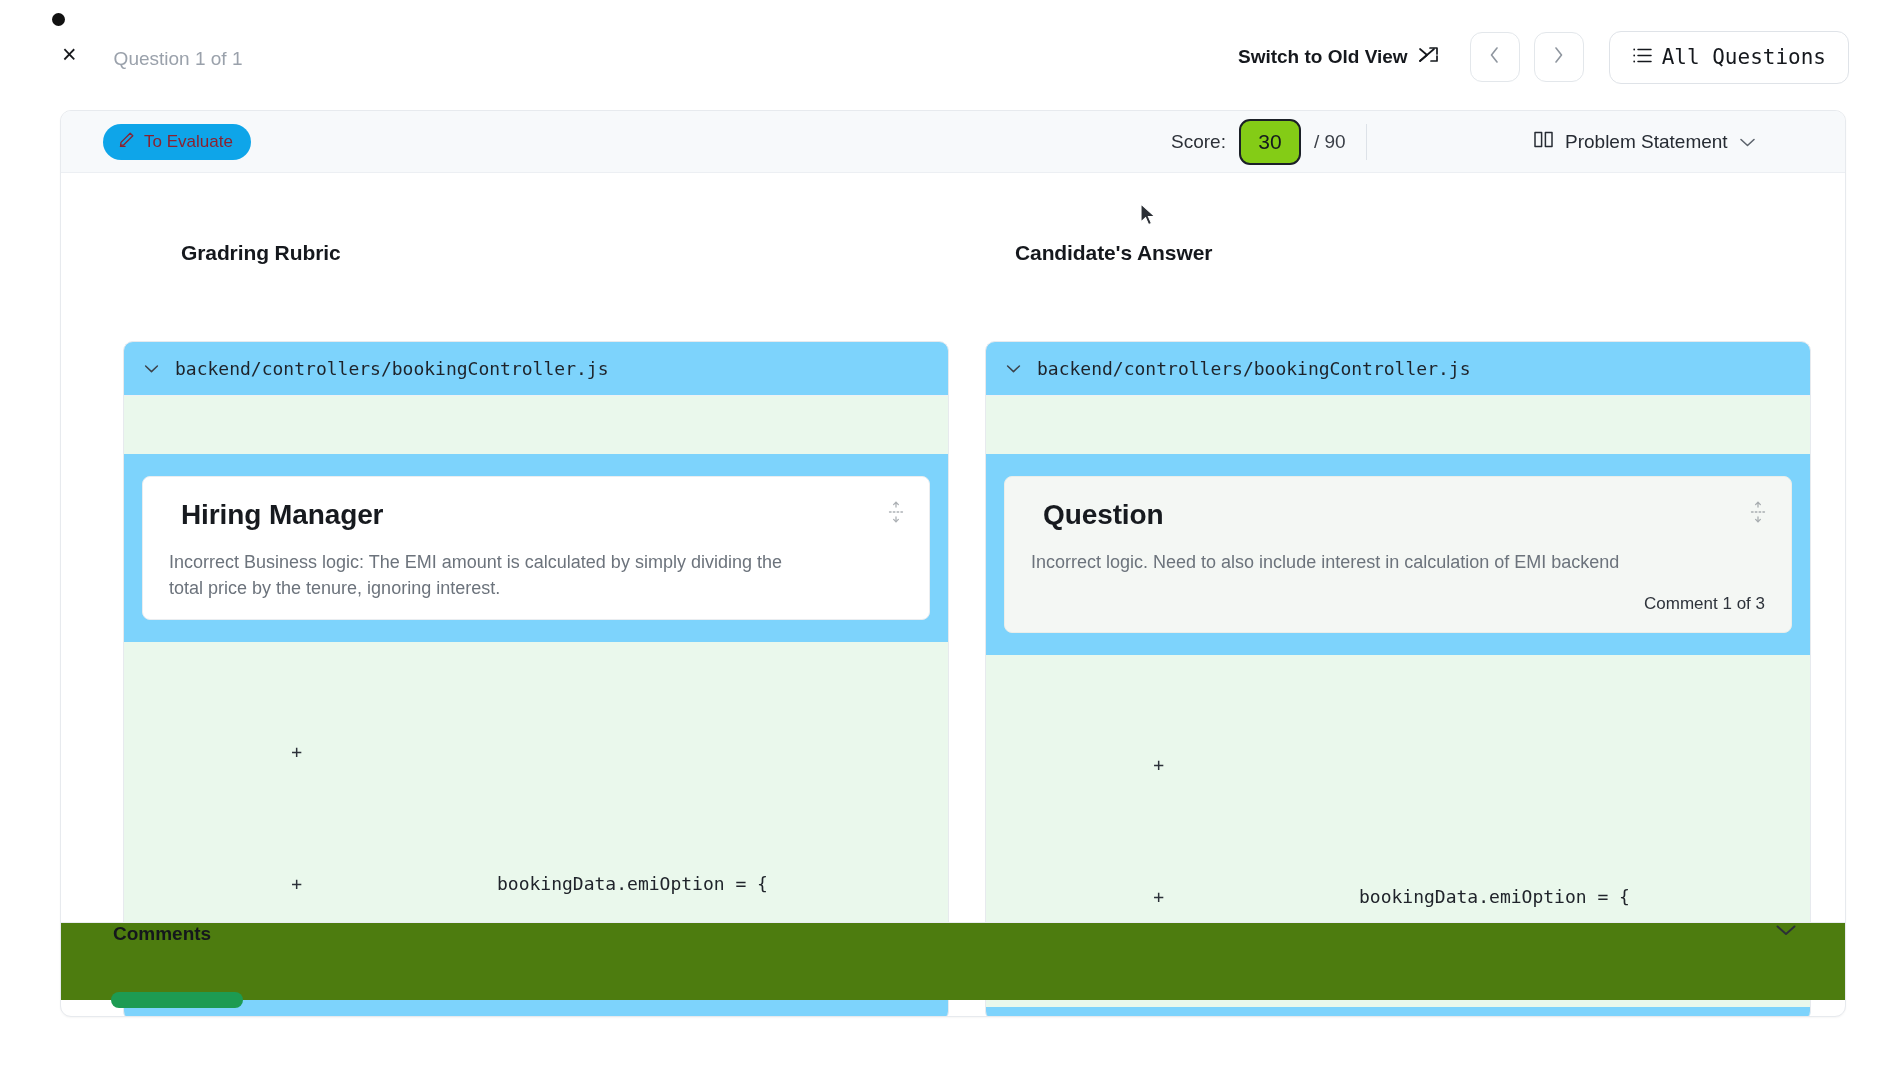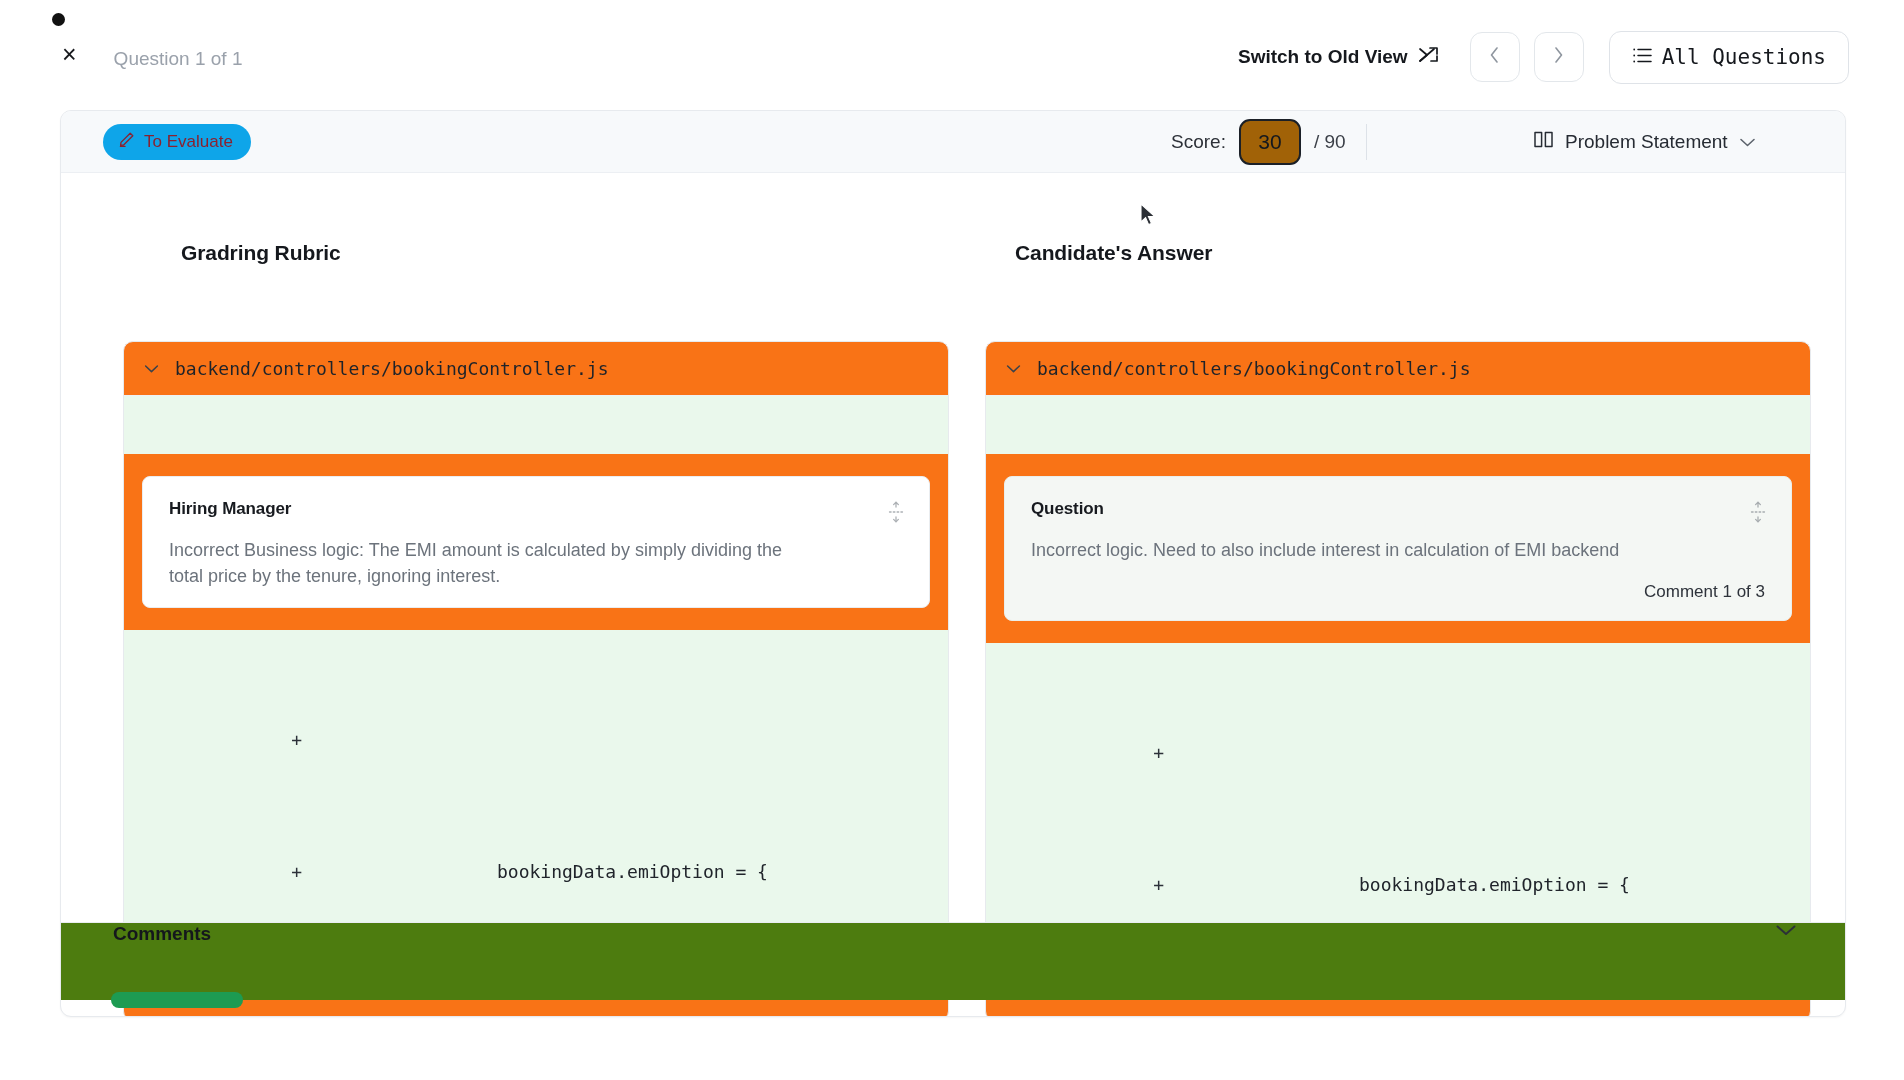--- a/index.html
+++ b/index.html
@@ -92,21 +92,21 @@
     border-radius: 18px; padding: 7px 18px 7px 15px;
     font-size: 17px; white-space: nowrap;
   }
   .score-wrap {
     position: absolute; left: 1110px;
     display: flex; align-items: center; gap: 13px;
   }
   .score-label { font-size: 19px; color: #2d3138; }
   .score-box {
     width: 62px; height: 46px; border: 2.2px solid #1b2027;
-    border-radius: 11px; background: #a16207;
+    border-radius: 11px; background: #84cc16;
     display: flex; align-items: center; justify-content: center;
     font-size: 21px; color: #14181e; cursor: text;
   }
   .score-total { font-size: 19px; color: #3a3f47; }
   .vdiv {
     position: absolute; left: 1305px;
     width: 1px; height: 36px; background: #dde2e8;
   }
   .problem-stmt {
     position: absolute; left: 1472px;
@@ -127,21 +127,21 @@
   .col-head {
     font-size: 21px; font-weight: 700; color: #15181d;
     margin: 68px 0 0 90px; letter-spacing: -0.1px;
   }
   .col.right .col-head { margin-left: 32px; }
 
   .filebox {
     position: absolute; left: 62px; top: 168px;
     width: 826px; height: 680px;
     border: 1px solid #e7eaee; border-radius: 10px;
-    background: #f97316; overflow: hidden;
+    background: #7dd3fc; overflow: hidden;
   }
   .col.right .filebox { left: 32px; }
 
   .file-head {
     height: 54px; display: flex; align-items: center;
     gap: 16px; padding-left: 20px;
     border-bottom: 1px solid #eef1f4;
     cursor: pointer;
   }
   .file-head .fname {
@@ -168,22 +168,23 @@
   .clip-top { height: 58px; overflow: hidden; position: relative; }
 
   
   .ccard {
     margin: 22px 18px; padding: 22px 26px 18px 26px;
     border: 1px solid #eaedf0; border-radius: 8px;
     background: #fff; position: relative;
   }
   .ccard.cand { background: #f4f7f4; border-color: #eaeeea; }
   .ccard .who {
-    font-size: 17px; font-weight: 700; color: #171a1f;
+    font-size: 28px; font-weight: 700; color: #171a1f;
     letter-spacing: -0.1px;
+    margin-left: 12px;
   }
   .ccard .body {
     font-size: 18px; color: #6c737c; line-height: 1.42;
     margin-top: 19px; max-width: 640px;
   }
   .ccard .cnt {
     font-size: 17px; color: #2e333b; text-align: right;
     margin-top: 18px;
   }
   .drag {

